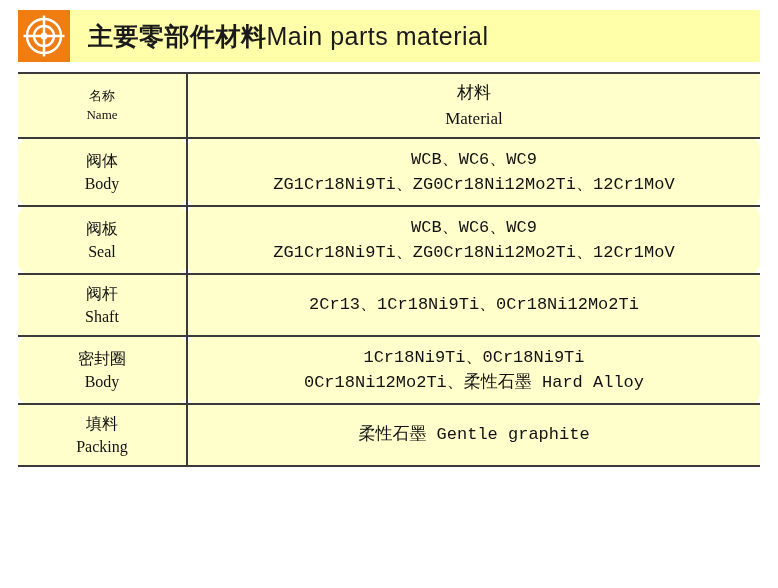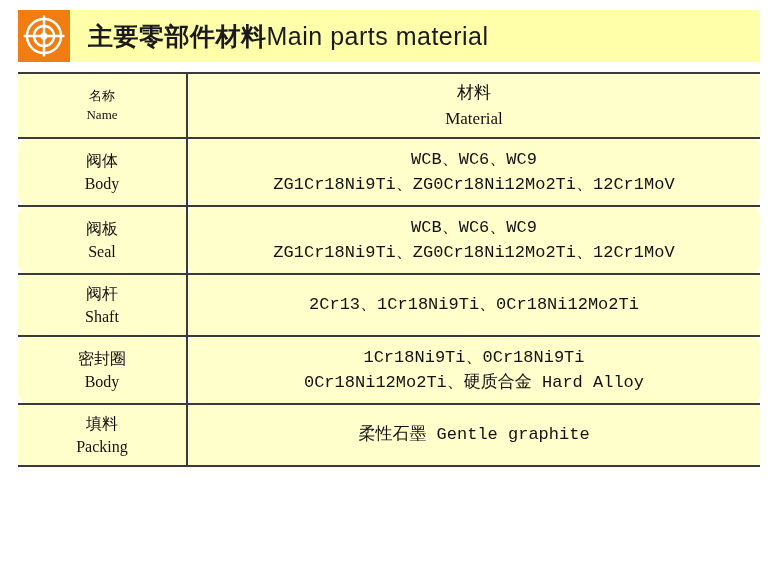--- a/index.html
+++ b/index.html
@@ -176,21 +176,21 @@
         </td>
       </tr>
 
       <tr class="row-h-tall">
         <td class="name-cell">
           <span class="line-cn">密封圈</span>
           <span class="line-en">Body</span>
         </td>
         <td class="mat-cell">
           <span class="mat-line">1Cr18Ni9Ti、0Cr18Ni9Ti</span>
-          <span class="mat-line">0Cr18Ni12Mo2Ti、硬质合金 Hard Alloy</span>
+          <span class="mat-line">0Cr18Ni12Mo2Ti、柔性石墨 Hard Alloy</span>
         </td>
       </tr>
 
       <tr class="row-h-short">
         <td class="name-cell">
           <span class="line-cn">填料</span>
           <span class="line-en">Packing</span>
         </td>
         <td class="mat-cell">
           <span class="mat-line">柔性石墨 Gentle graphite</span>

